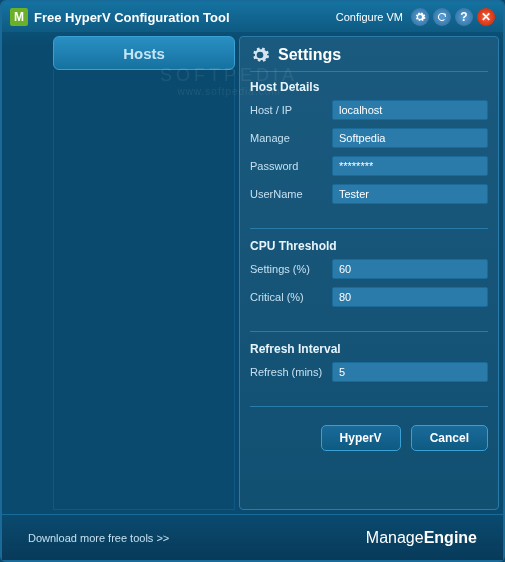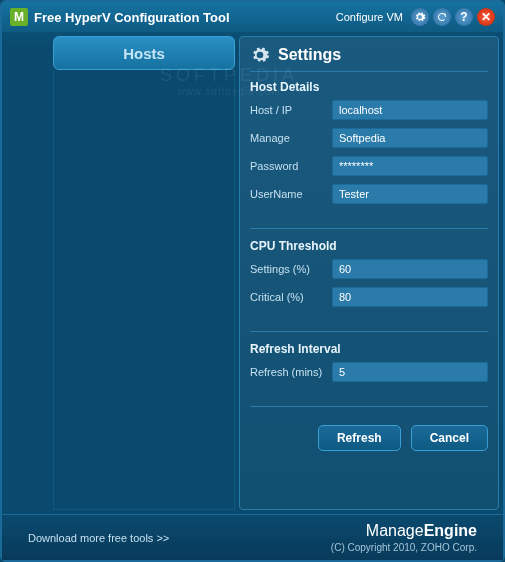--- a/index.html
+++ b/index.html
@@ -139,35 +139,34 @@
         <div class="section-title">Refresh Interval</div>
         <div class="field-row">
           <div class="field-label">Refresh (mins)</div>
           <input class="field-input" style="flex: 0 0 40px;" value="5">
         </div>
       </div>
 
       <hr class="divider">
 
       <div class="button-row">
-        <button class="btn">Refresh</button>
+        <button class="btn">HyperV</button>
         <button class="btn">Cancel</button>
       </div>
 
     </div>
   </div>
 
   <div class="footer">
     <a href="#" class="footer-link">Download more free tools &gt;&gt;</a>
     <div class="footer-spacer"></div>
     <div class="footer-brand">
       <div class="brand">
         <span class="light">Manage</span><span class="bold">Engine</span>
       </div>
-      <div class="copyright">(C) Copyright 2010, ZOHO Corp.</div>
     </div>
   </div>
 
 </div>
 
 <div class="watermark">
   <span>SOFTPEDIA</span>
   <span class="wm2">www.softpedia.com</span>
 </div>
 

